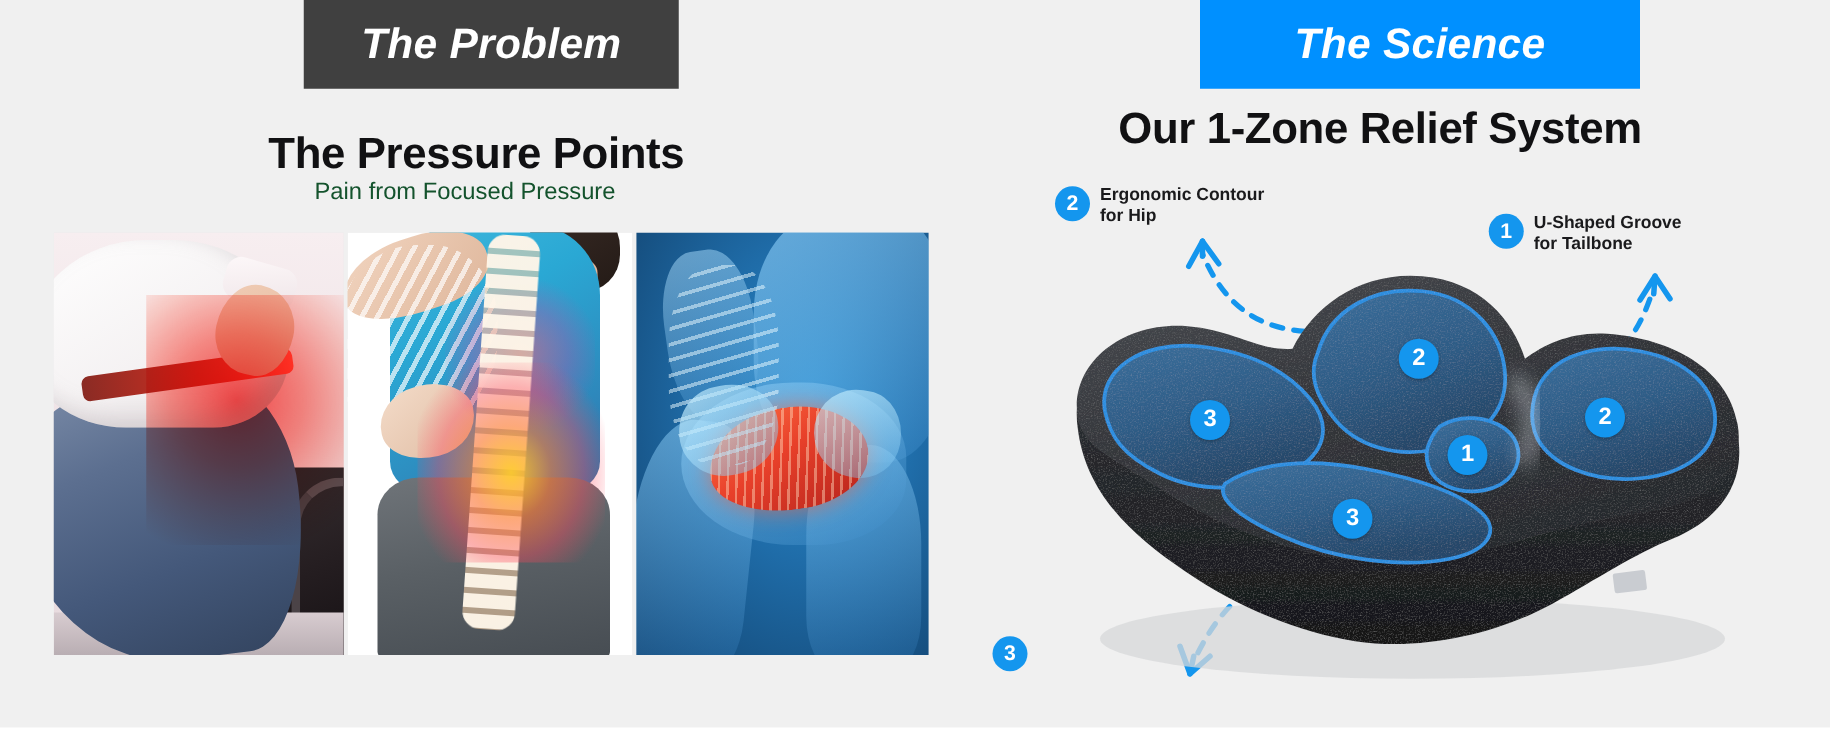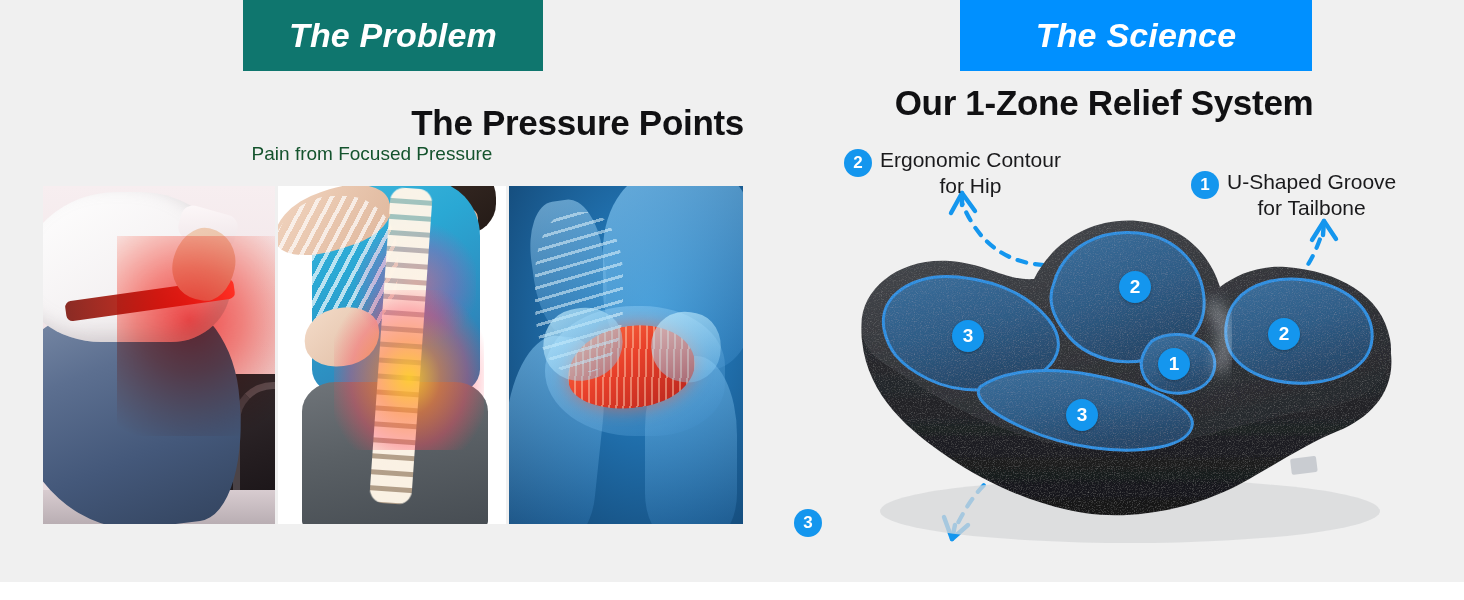--- a/index.html
+++ b/index.html
@@ -23,28 +23,28 @@
   
   .banner {
     position: absolute;
     display: flex; align-items: center; justify-content: center;
     color: #ffffff;
     font-size: 34px;
     font-weight: bold;
     font-style: italic;
     letter-spacing: 0.2px;
   }
-  .banner-problem { left: 243px; top: 0; width: 300px; height: 71px; background: #0f766e; }
+  .banner-problem { left: 243px; top: 0; width: 300px; height: 71px; background: #404040; }
   .banner-science { left: 960px; top: 0; width: 352px; height: 71px; background: #0090ff; }
 
   
   .left-panel { position: absolute; left: 0; top: 71px; width: 744px; height: 511px; }
   .left-title {
     position: absolute; left: 0; top: 32px; width: 744px;
-    text-align: right; font-size: 35px; font-weight: bold; color: #111113;
+    text-align: center; font-size: 35px; font-weight: bold; color: #111113;
     letter-spacing: -0.3px;
     padding-left: 18px;
   }
   .left-sub {
     position: absolute; left: 0; top: 72px; width: 744px;
     text-align: center; font-size: 19px; color: #14532d;
   }
 
   .photo-row {
     position: absolute; left: 43px; top: 115px;
@@ -267,22 +267,23 @@
   .callout { position: absolute; display: flex; align-items: flex-start; gap: 8px; }
   .callout-badge {
     flex: 0 0 auto;
     width: 28px; height: 28px; border-radius: 50%;
     background: #1496ee; color: #fff;
     font-size: 17px; font-weight: bold;
     display: flex; align-items: center; justify-content: center;
     margin-top: 2px;
   }
   .callout-text {
-    font-size: 21px; color: #1a1a1c; line-height: 1.22; text-align: center;
+    font-size: 14px; color: #1a1a1c; line-height: 1.22; text-align: left;
     white-space: pre-line;
+    font-weight: bold;
   }
   .callout-hip      { left: 100px; top: 76px; }
   .callout-tailbone { left: 447px; top: 98px; }
   .callout-thigh    { left:  50px; top: 436px; }
 
   .arrow-svg { position: absolute; overflow: visible; }
 </style>
 </head>
 <body>
 

